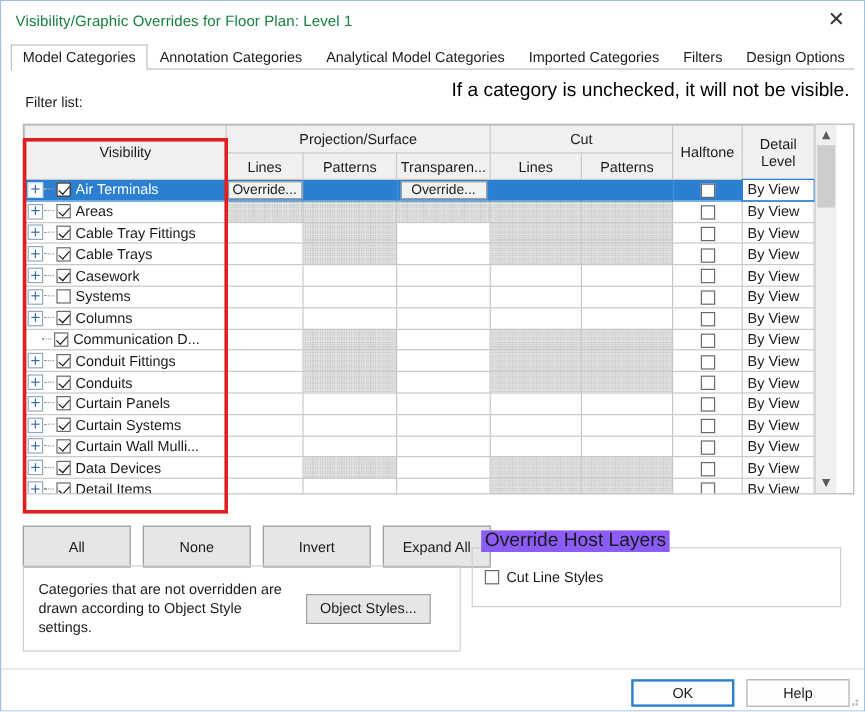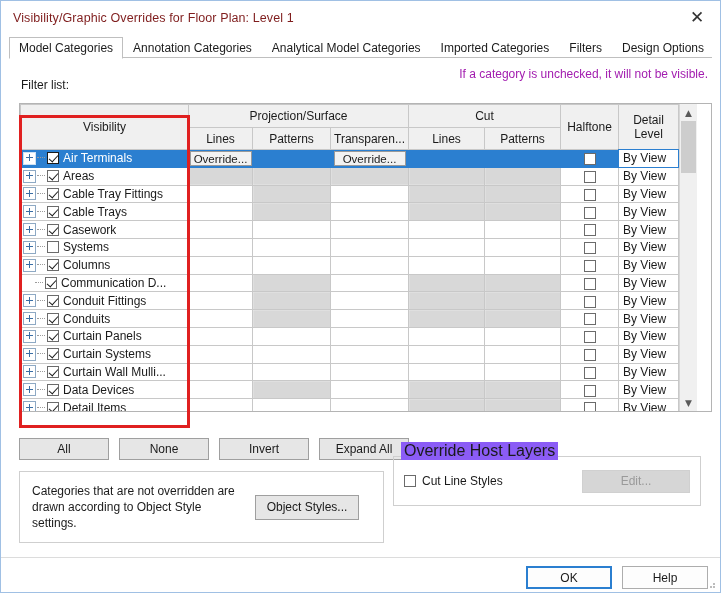--- a/index.html
+++ b/index.html
@@ -10,21 +10,21 @@
     font-size:12px;
     color:#1a1a1a;
     -webkit-font-smoothing:antialiased;
   }
   .dialog{position:relative;width:721px;height:593px;box-sizing:border-box;
           border:1px solid #a0c0e4;background:#ffffff;}
 
   
   .titlebar{height:33px;display:flex;align-items:center;background:#ffffff;
             padding-left:12px;padding-right:0;}
-  .title-text{font-size:12.5px;color:#7f1d1d;letter-spacing:.1px;}
+  .title-text{font-size:12.5px;color:#15803d;letter-spacing:.1px;}
   .close-btn{margin-left:auto;width:46px;height:31px;display:flex;align-items:center;
              justify-content:center;font-size:17px;color:#333;font-family:"DejaVu Sans",sans-serif;
              line-height:1;cursor:pointer;}
 
   
   .tabstrip{position:relative;height:22px;margin:2px 8px 0 8px;display:flex;align-items:flex-end;}
   .tabstrip:after{content:"";position:absolute;left:0;right:0;bottom:0;height:1px;background:#bfbfbf;}
   .tab{position:relative;z-index:2;height:21px;line-height:21px;padding:0 9px;font-size:12px;
        color:#1b1b1b;border:1px solid transparent;border-bottom:none;cursor:pointer;
        box-sizing:border-box;white-space:nowrap;}
@@ -32,21 +32,21 @@
               margin-bottom:-1px;height:22px;line-height:21px;text-align:center;}
 
   
   .opts{padding:9px 0 0 20px;position:relative;}
   .chkline{display:flex;align-items:center;gap:6px;}
   .cb{width:12px;height:12px;border:1px solid #6b6b6b;background:#fff;box-sizing:border-box;
       display:inline-block;position:relative;flex:none;}
   .cb.checked:after{content:"";position:absolute;left:3px;top:0px;width:4px;height:8px;
       border:solid #1b1b1b;border-width:0 1.6px 1.6px 0;transform:rotate(42deg);}
   .cb.lite.checked:after{border-color:#3a3a3a;border-width:0 1.4px 1.4px 0;}
-  .hint{position:absolute;right:12px;top:9px;font-size:12px;color:#a21caf;}
+  .hint{position:absolute;right:12px;top:9px;font-size:16px;color:#000000;}
   .filterrow{display:flex;align-items:center;margin-top:11px;}
   .filter-label{width:74px;font-size:12px;}
   .combo{width:100px;height:21px;border:1px solid #8a8a8a;background:#fff;display:flex;
          align-items:center;padding:0 4px 0 6px;box-sizing:border-box;font-size:12px;cursor:pointer;}
   .combo .cv{flex:1;}
   .chev{font-size:9px;color:#4a4a4a;font-family:"DejaVu Sans",sans-serif;}
 
   
   .tablewrap{position:relative;margin:11px 8px 0 18px;height:309px;border:1px solid #b4b4b4;
              background:#fff;display:flex;box-sizing:border-box;overflow:hidden;}
@@ -98,21 +98,21 @@
         font-size:9px;color:#5a5a5a;font-family:"DejaVu Sans",sans-serif;cursor:pointer;flex:none;}
   .thumb{width:15px;height:52px;background:#cdcdcd;margin-top:0;flex:none;cursor:pointer;}
   .track{flex:1;}
 
   
   .redbox{position:absolute;left:18px;top:114px;width:171px;height:313px;
           border:3px solid #e02020;box-sizing:border-box;pointer-events:none;z-index:5;}
 
   
   .btnrow{position:absolute;left:18px;top:437px;display:flex;gap:10px;}
-  .btn{width:90px;height:22px;background:#e6e6e6;border:1px solid #9f9f9f;font-size:12px;
+  .btn{width:90px;height:35px;background:#e6e6e6;border:1px solid #9f9f9f;font-size:12px;
        display:flex;align-items:center;justify-content:center;box-sizing:border-box;cursor:pointer;
        color:#1b1b1b;}
 
   .notebox{position:absolute;left:18px;top:470px;width:365px;height:72px;border:1px solid #cfcfcf;
            box-sizing:border-box;display:flex;align-items:center;padding:0 12px;}
   .notetext{font-size:12px;line-height:16px;color:#1b1b1b;width:215px;}
   .objbtn{width:104px;height:25px;margin-left:8px;}
 
   .grp{position:absolute;left:392px;top:455px;width:308px;height:50px;border:1px solid #cfcfcf;
        box-sizing:border-box;}
@@ -464,21 +464,20 @@
 
   <div class="notebox">
     <div class="notetext">Categories that are not overridden are drawn according to Object Style settings.</div>
     <div class="btn objbtn">Object Styles...</div>
   </div>
 
   <div class="grp">
     <div class="grp-inner">
       <span class="cb"></span>
       <span style="margin-left:6px">Cut Line Styles</span>
-      <div class="editbtn">Edit...</div>
     </div>
   </div>
   <div class="grp-title">Override Host Layers</div>
 
   <div class="sep"></div>
 
   <div class="footer">
     <div class="fbtn primary">OK</div>
     <div class="fbtn">Help</div>
   </div>

